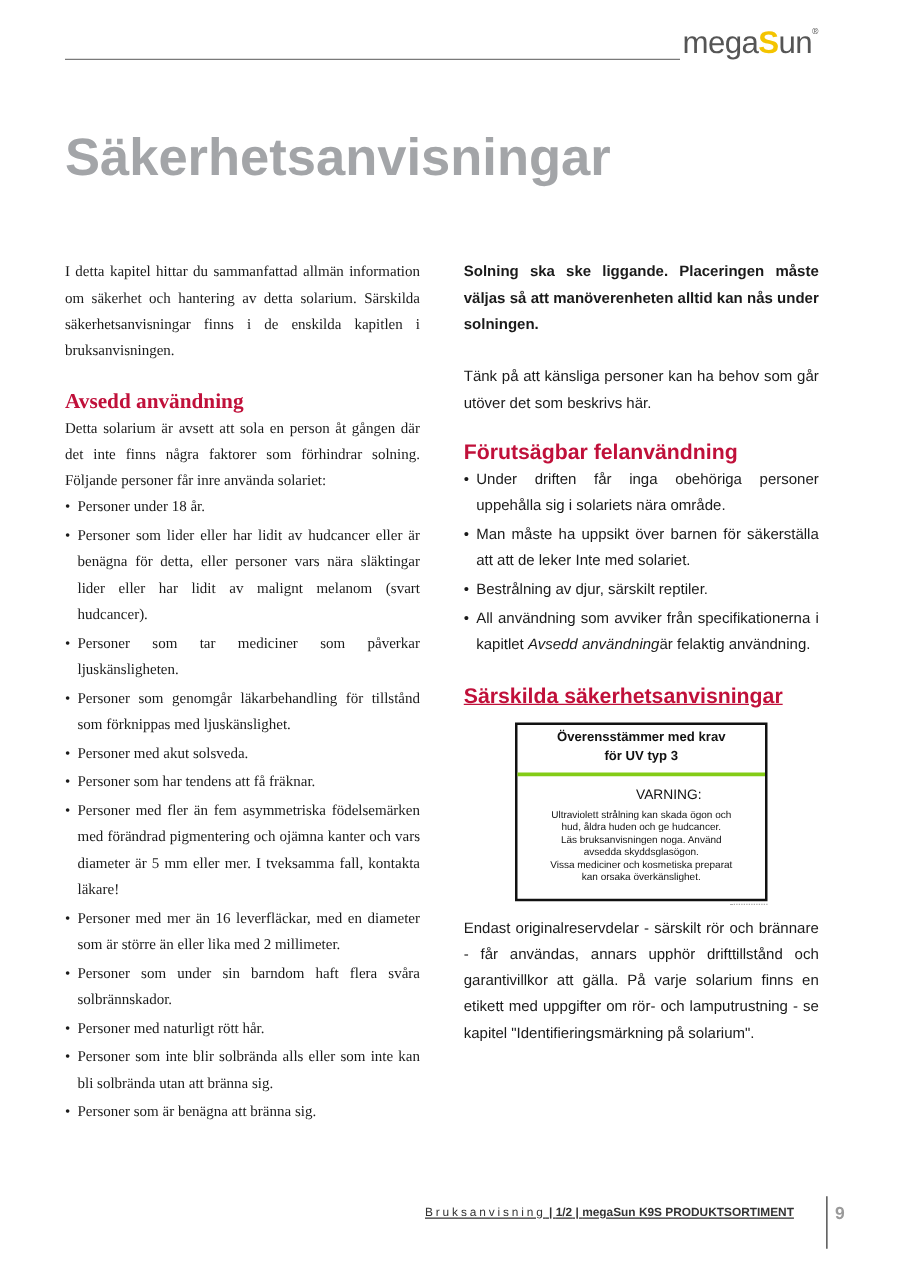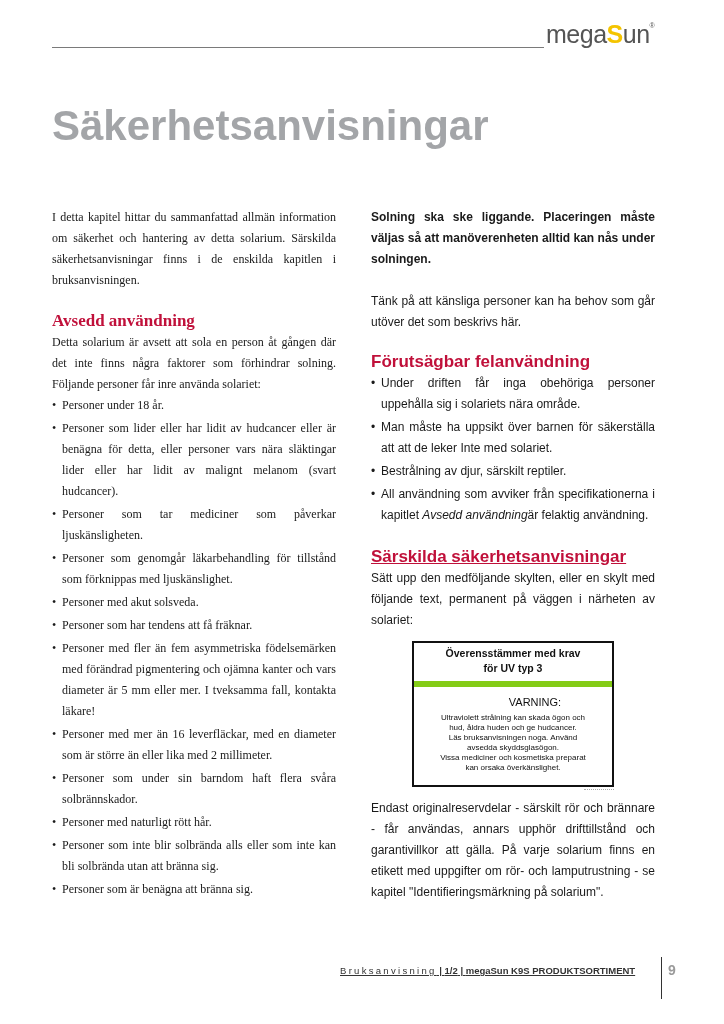--- a/index.html
+++ b/index.html
@@ -18,21 +18,21 @@
   p { margin: 0; }
   .para-gap { margin-bottom: 21px; font-weight: bold; }
   h2 { color: #c0103a; font-size: 17px; font-weight: bold; margin: 0; line-height: 22px; }
   ul { list-style: none; margin: 0; padding: 0; }
   li { position: relative; padding-left: 10px; margin-bottom: 2px; }
   li::before { content: "•"; position: absolute; left: 0; top: 0; }
   .h-left { margin-top: 19px; }
   .h-right1 { margin-top: 18px; }
   .h-right2 { margin-top: 20px; text-decoration: underline; }
   .sign { margin: 10px auto 0 auto; width: 198px; border: 2px solid #111; text-align: center; color: #111; }
-  .sign-top { font-weight: bold; font-size: 10.5px; line-height: 15px; padding: 3px 4px 5px 4px; border-bottom: 6px solid #84cc16; }
+  .sign-top { font-weight: bold; font-size: 10.5px; line-height: 15px; padding: 3px 4px 5px 4px; border-bottom: 3px solid #84cc16; }
   .sign-warn { font-weight: normal; font-size: 11px; line-height: 14px; margin-top: 8px; margin-left: 44px; }
   .sign-body { font-size: 8px; line-height: 10px; padding: 4px 8px 12px 8px; }
   .sign-code { height: 4px; width: 30px; margin: 2px 0 0 auto; border-top: 1px dotted #aaa; }
   .after-sign { margin-top: 4px; }
   .footer { position: absolute; top: 965px; left: 340px; width: 318px; text-align: left; font-size: 9.5px; color: #333; text-decoration: underline; }
   .footer .spaced { letter-spacing: 2.3px; }
   .footer b { font-weight: bold; }
   .footer-rule { position: absolute; left: 661px; top: 957px; width: 1px; height: 42px; background: #333; }
   .page-number { position: absolute; left: 668px; top: 962px; font-size: 14px; font-weight: bold; color: #9a9a9a; }
 </style>
@@ -70,21 +70,20 @@
 
   <h2 class="h-right1">Förutsägbar felanvändning</h2>
   <ul>
     <li>Under driften får inga obehöriga personer uppehålla sig i solariets nära område.</li>
     <li>Man måste ha uppsikt över barnen för säkerställa att att de leker Inte med solariet.</li>
     <li>Bestrålning av djur, särskilt reptiler.</li>
     <li><span>All användning som avviker från specifikationerna i kapitlet </span><em>Avsedd användning</em><span>är felaktig användning.</span></li>
   </ul>
 
   <h2 class="h-right2">Särskilda säkerhetsanvisningar</h2>
-  <p>Sätt upp den medföljande skylten, eller en skylt med följande text, permanent på väggen i närheten av solariet:</p>
 
   <div class="sign">
     <div class="sign-top">
       <div>Överensstämmer med krav</div>
       <div>för UV typ 3</div>
     </div>
     <div class="sign-warn">VARNING:</div>
     <div class="sign-body">
       <div>Ultraviolett strålning kan skada ögon och</div>
       <div>hud, åldra huden och ge hudcancer.</div>

